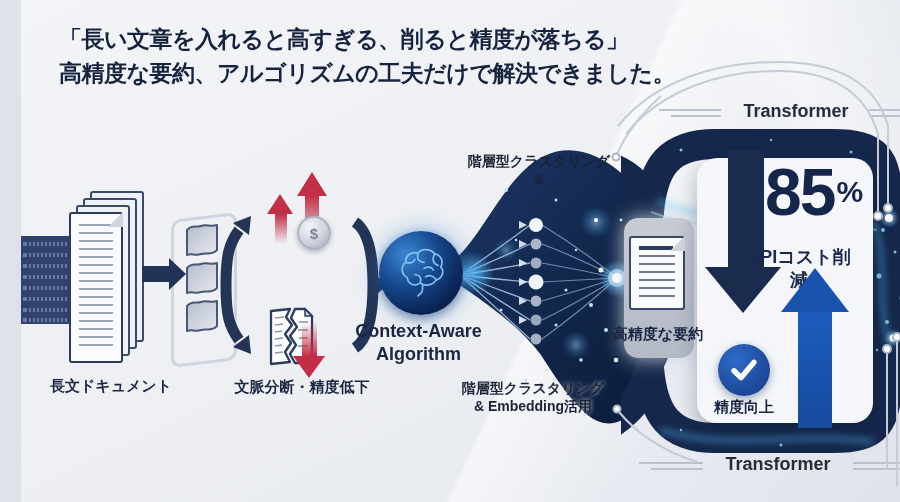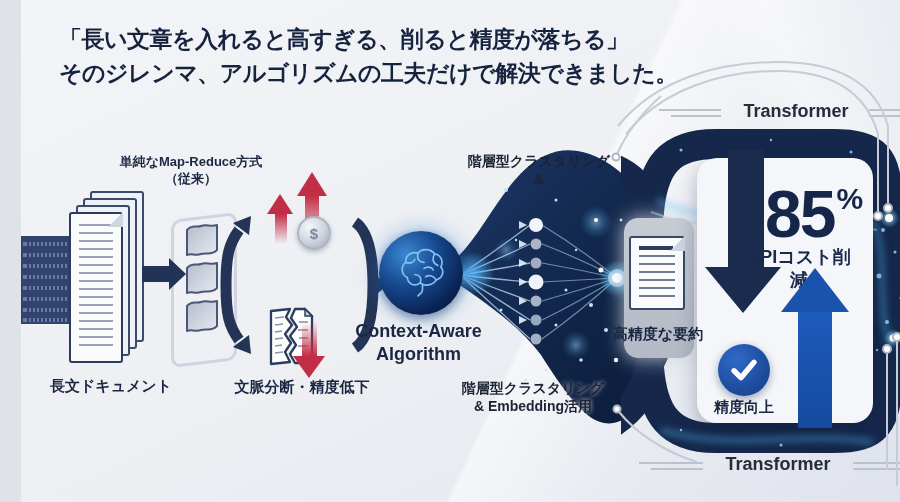--- a/index.html
+++ b/index.html
@@ -44,36 +44,36 @@
     box-shadow:0 0 22px rgba(45,130,215,.5),0 4px 10px rgba(10,25,60,.4);
     display:flex;align-items:center;justify-content:center;}
   .brain-glow{left:430px;top:252px;width:44px;height:42px;z-index:3;
     background:radial-gradient(circle,rgba(90,190,255,.85),rgba(90,190,255,0) 70%);}
   
   .card{left:676px;top:158px;width:176px;height:265px;z-index:4;background:#f4f6f9;border-radius:20px;
     box-shadow:0 8px 20px rgba(15,25,55,.3);}
   .check{left:697px;top:344px;width:52px;height:52px;z-index:6;border-radius:50%;
     background:radial-gradient(circle at 35% 30%,#2f6ac8,#1b4796 72%);
     box-shadow:0 3px 8px rgba(15,40,90,.4);display:flex;align-items:center;justify-content:center;}
-  .bignum{left:744px;top:182px;z-index:6;display:flex;align-items:flex-start;color:#16254a;font-weight:bold;}
+  .bignum{left:744px;top:160px;z-index:6;display:flex;align-items:center;color:#16254a;font-weight:bold;}
   .bignum .n{font-size:66px;line-height:64px;letter-spacing:-2px;}
   .bignum .pct{font-size:30px;margin-left:2px;}
   
   .tline{position:absolute;height:0;border-top:2px solid #bcc2cd;z-index:6;}
 </style>
 </head>
 <body>
 
 <div id="stage">
   <div class="abs diag1"></div>
   <div class="abs diag2"></div>
 
   <div class="abs title">
     <div>「長い文章を入れると高すぎる、削ると精度が落ちる」</div>
-    <div>そのジレンマ、アルゴリズムの工夫だけで解決できました。</div>
+    <div>高精度な要約、アルゴリズムの工夫だけで解決できました。</div>
   </div>
 
   <svg class="abs" style="left:425px;top:130px;z-index:1" width="250" height="330" viewBox="0 0 250 330">
     <defs>
       <radialGradient id="g1">
           <stop offset="0%" stop-color="#bfe9ff" stop-opacity="0.9"></stop>
         <stop offset="60%" stop-color="#59b7ef" stop-opacity="0.35"></stop>
         <stop offset="100%" stop-color="#59b7ef" stop-opacity="0"></stop>
         </radialGradient>
       <linearGradient id="fg" x1="0" y1="0" x2="1" y2="1">
@@ -239,24 +239,20 @@
       <stop offset="0%" stop-color="#b4bccc"></stop>
           <stop offset="100%" stop-color="#e6e9ef"></stop>
         </linearGradient>
       </defs>
     <g fill="url(#cg)" stroke="#4a5878" stroke-width="2" stroke-linejoin="round">
       <path d="M3,8 C8,2 13,6 17,4 C22,2 27,5 33,3 L33,28 C27,34 22,30 17,32 C12,34 7,31 3,33 Z"></path>
       <path d="M3,46 C8,40 13,44 17,42 C22,40 27,43 33,41 L33,66 C27,72 22,68 17,70 C12,72 7,69 3,71 Z"></path>
       <path d="M3,84 C8,78 13,82 17,80 C22,78 27,81 33,79 L33,104 C27,110 22,106 17,108 C12,110 7,107 3,109 Z"></path>
     </g>
   </svg>
-  <div class="abs lbl s13" style="left:95px;top:154px;width:150px;z-index:5">
-    <div>単純なMap-Reduce方式</div>
-    <div>（従来）</div>
-  </div>
 
   <svg class="abs" style="left:198px;top:200px;z-index:4" width="40" height="170" viewBox="0 0 40 170">
     <g stroke="#243456" stroke-width="11" fill="none">
       <path d="M7,85 C7,55 10,44 20,30"></path>
         <path d="M7,85 C7,115 10,126 20,140"></path>
     </g>
     <polygon points="32,16 30,35 14,23" fill="#243456"></polygon>
     <polygon points="32,154 30,135 14,147" fill="#243456"></polygon>
   </svg>
 

